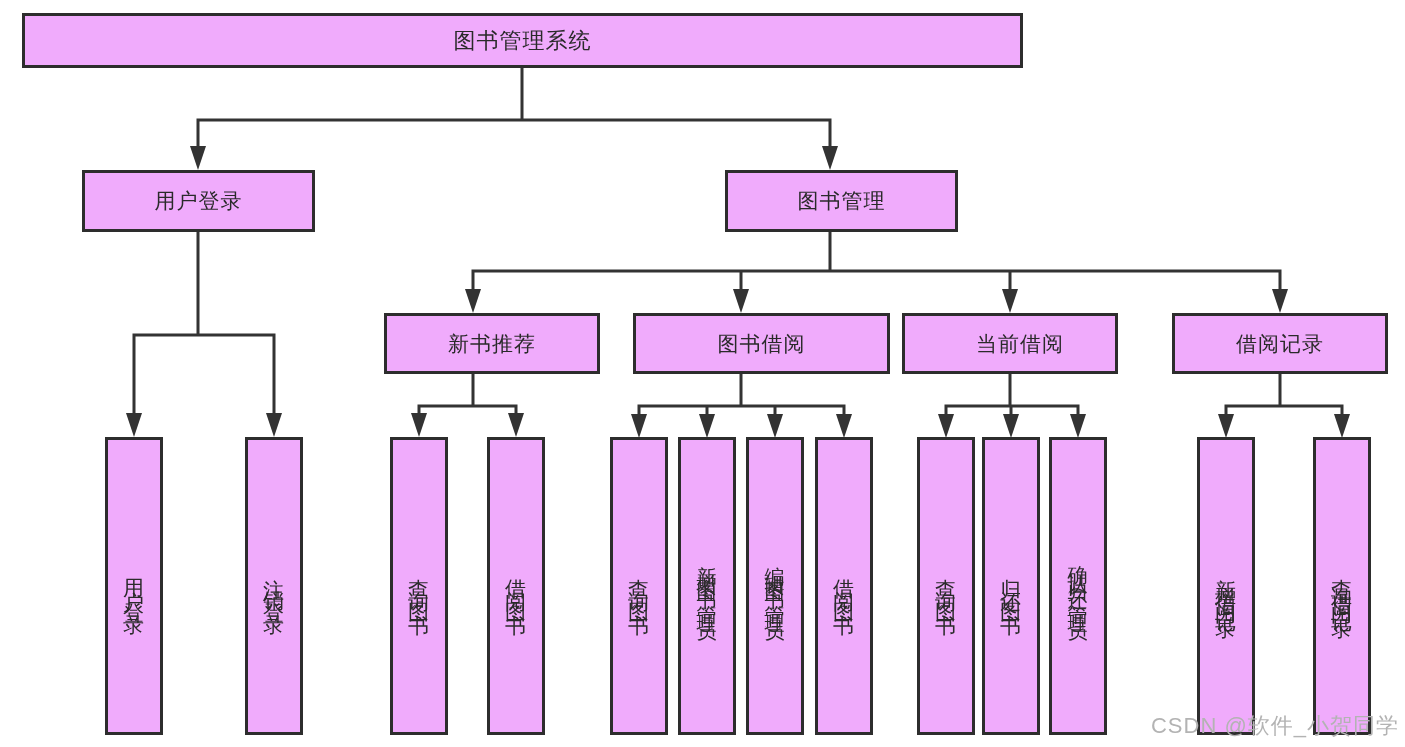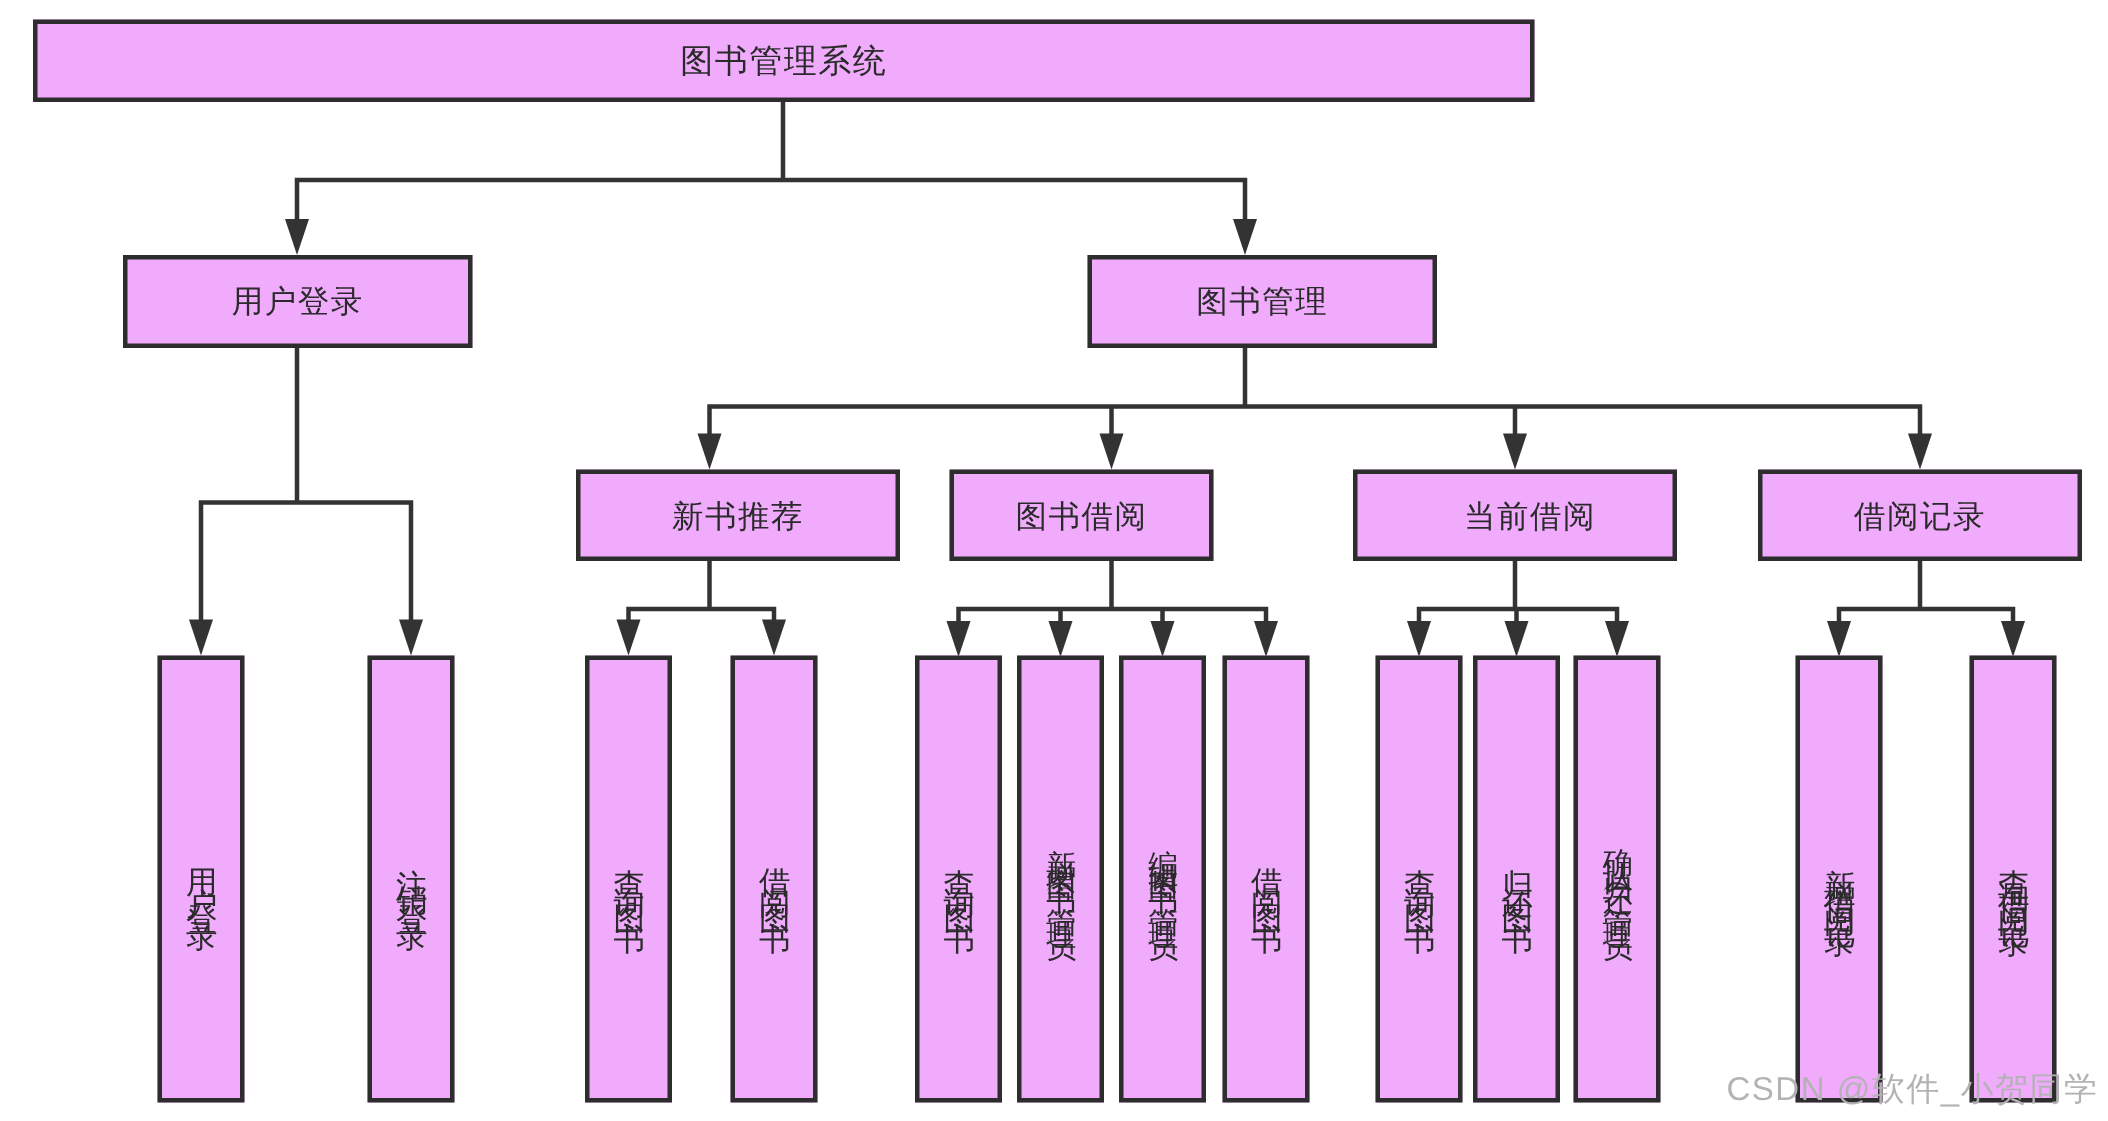--- a/index.html
+++ b/index.html
@@ -142,21 +142,21 @@
   <div class="box h-box lvl2" style="left:82px;">
     <span>用户登录</span>
   </div>
   <div class="box h-box lvl2" style="left:725px;">
     <span>图书管理</span>
   </div>
 
   <div class="box h-box lvl3" style="left:384px;">
     <span>新书推荐</span>
   </div>
-  <div class="box h-box lvl3" style="left:633px; width:176px;">
+  <div class="box h-box lvl3" style="left:633px; width:257px;">
     <span>图书借阅</span>
   </div>
   <div class="box h-box lvl3" style="left:902px;padding-left:20px;">
     <span>当前借阅</span>
   </div>
   <div class="box h-box lvl3" style="left:1172px;">
     <span>借阅记录</span>
   </div>
 
   <div class="box leaf" style="left:105px;">

